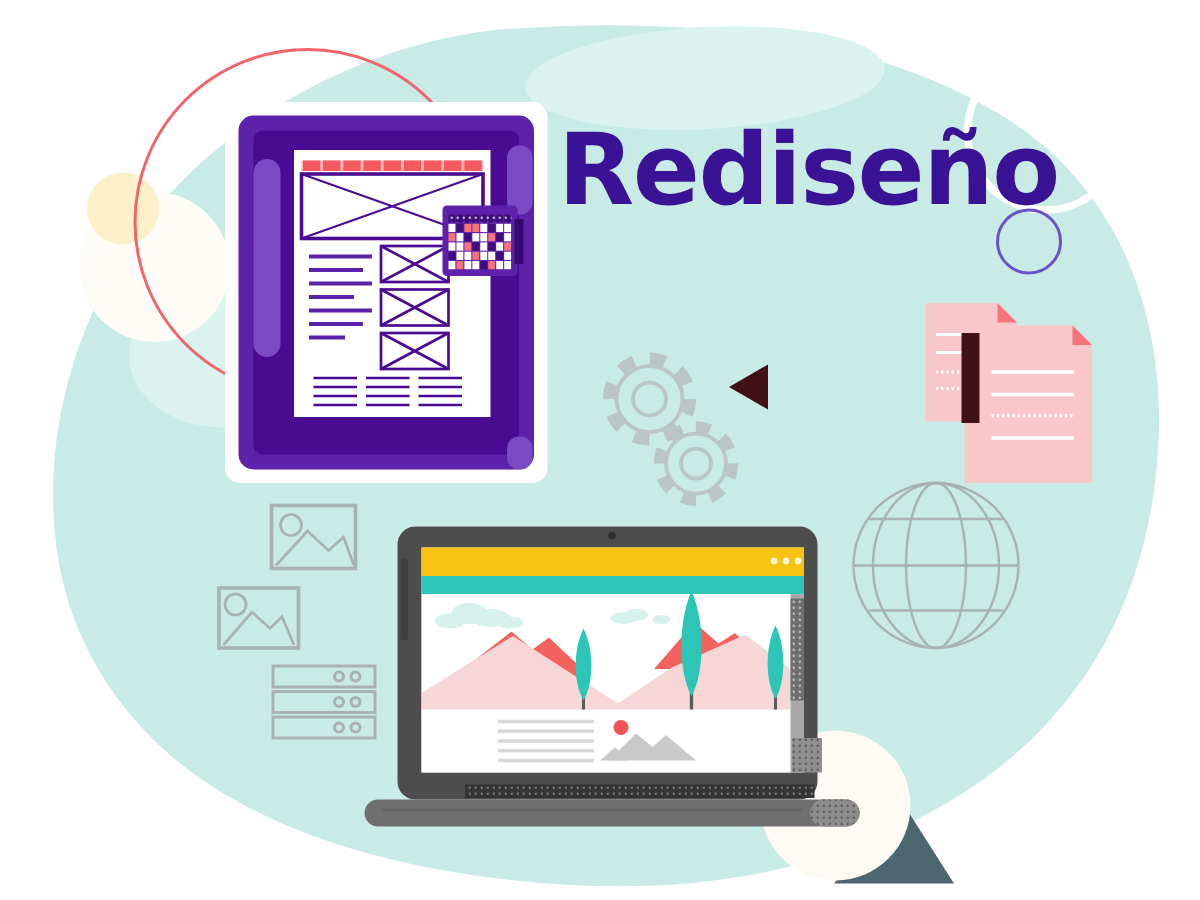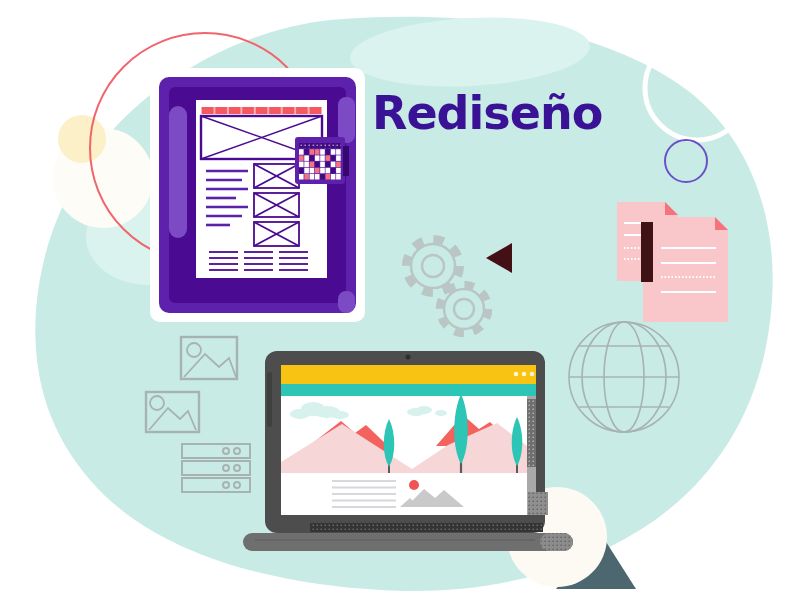--- a/index.html
+++ b/index.html
@@ -1,20 +1,20 @@
 <!DOCTYPE html>
 <html><head>
 <meta charset="utf-8">
 <style>
   html,body{margin:0;padding:0;background:#ffffff;}
   .stage{position:relative;width:800px;height:600px;overflow:hidden;background:#ffffff;
          font-family:"DejaVu Sans",sans-serif;}
   .stage svg{position:absolute;left:0;top:0;}
   .title{position:absolute;left:372px;top:84px;color:#3a1295;
-         font-weight:800;font-size:46px;line-height:59px;letter-spacing:-1px;
+         font-weight:800;font-size:66px;line-height:59px;letter-spacing:-1px;
          font-family:"DejaVu Sans",sans-serif;}
 </style>
 </head>
 <body>
 
 <div class="stage">
 <svg width="800" height="600" viewBox="0 0 800 600">
   <defs>
     <clipPath id="screenClip">
           <rect x="281" y="396" width="246" height="119"></rect>

